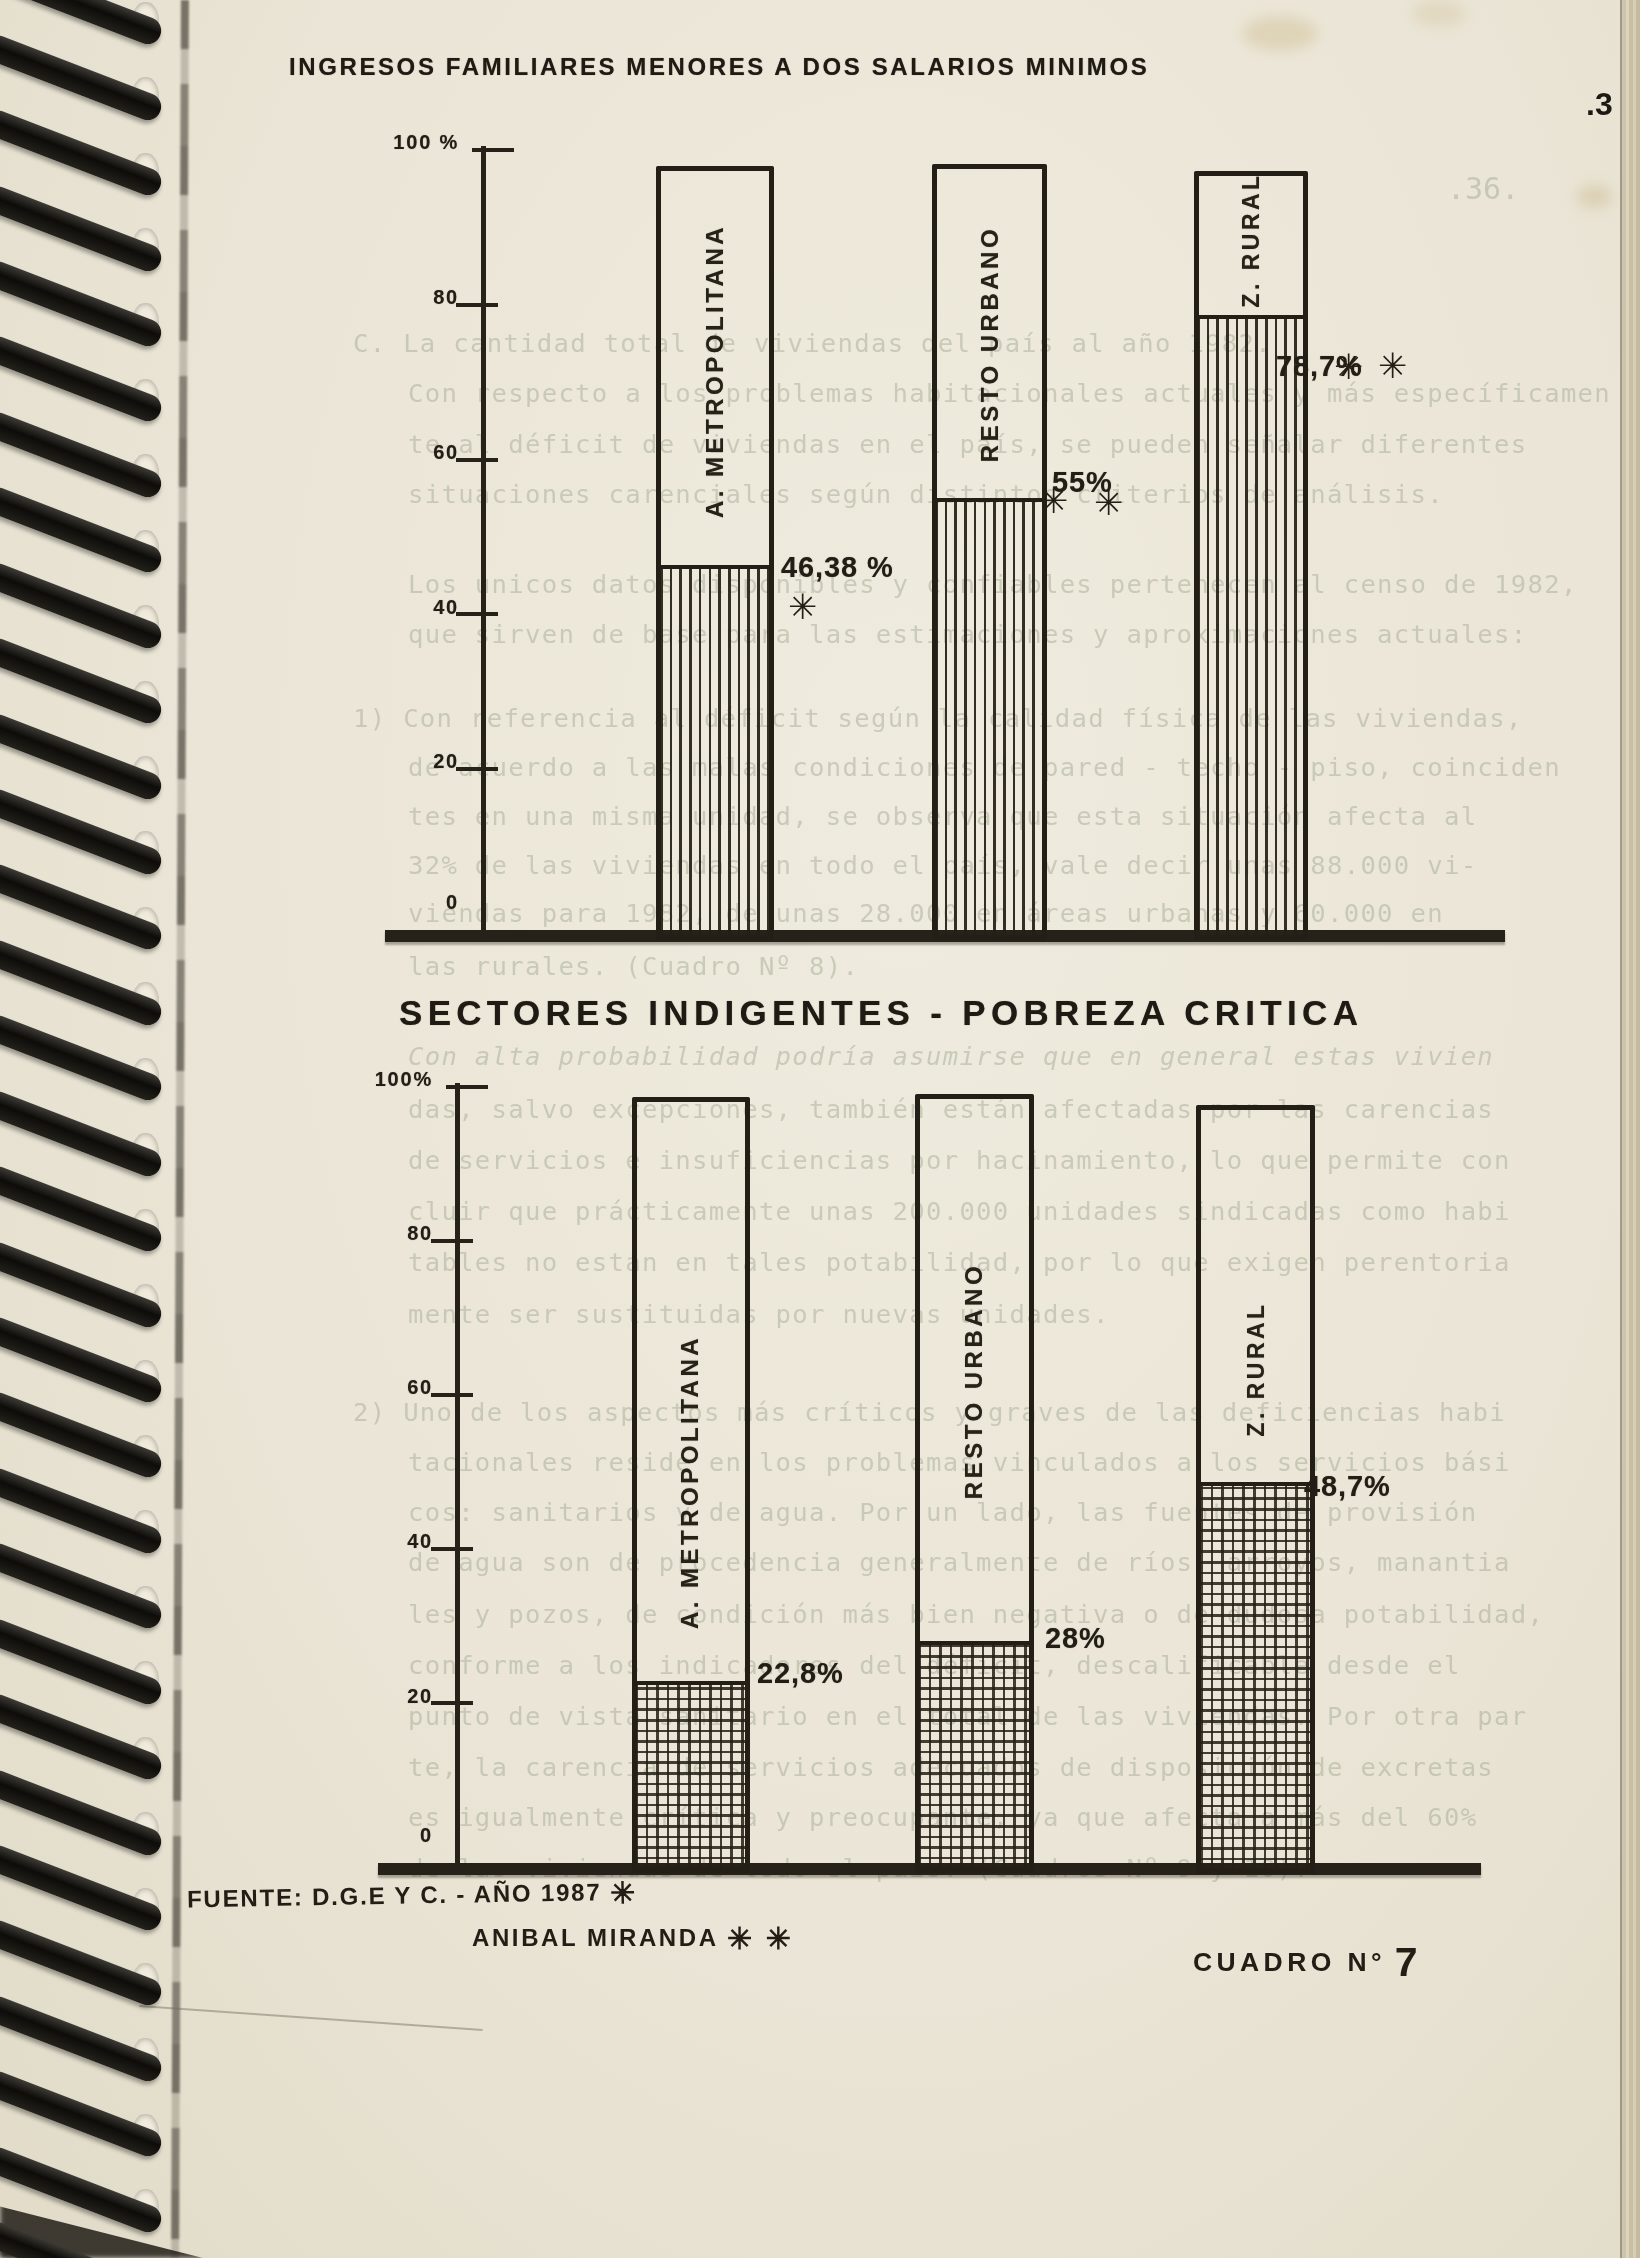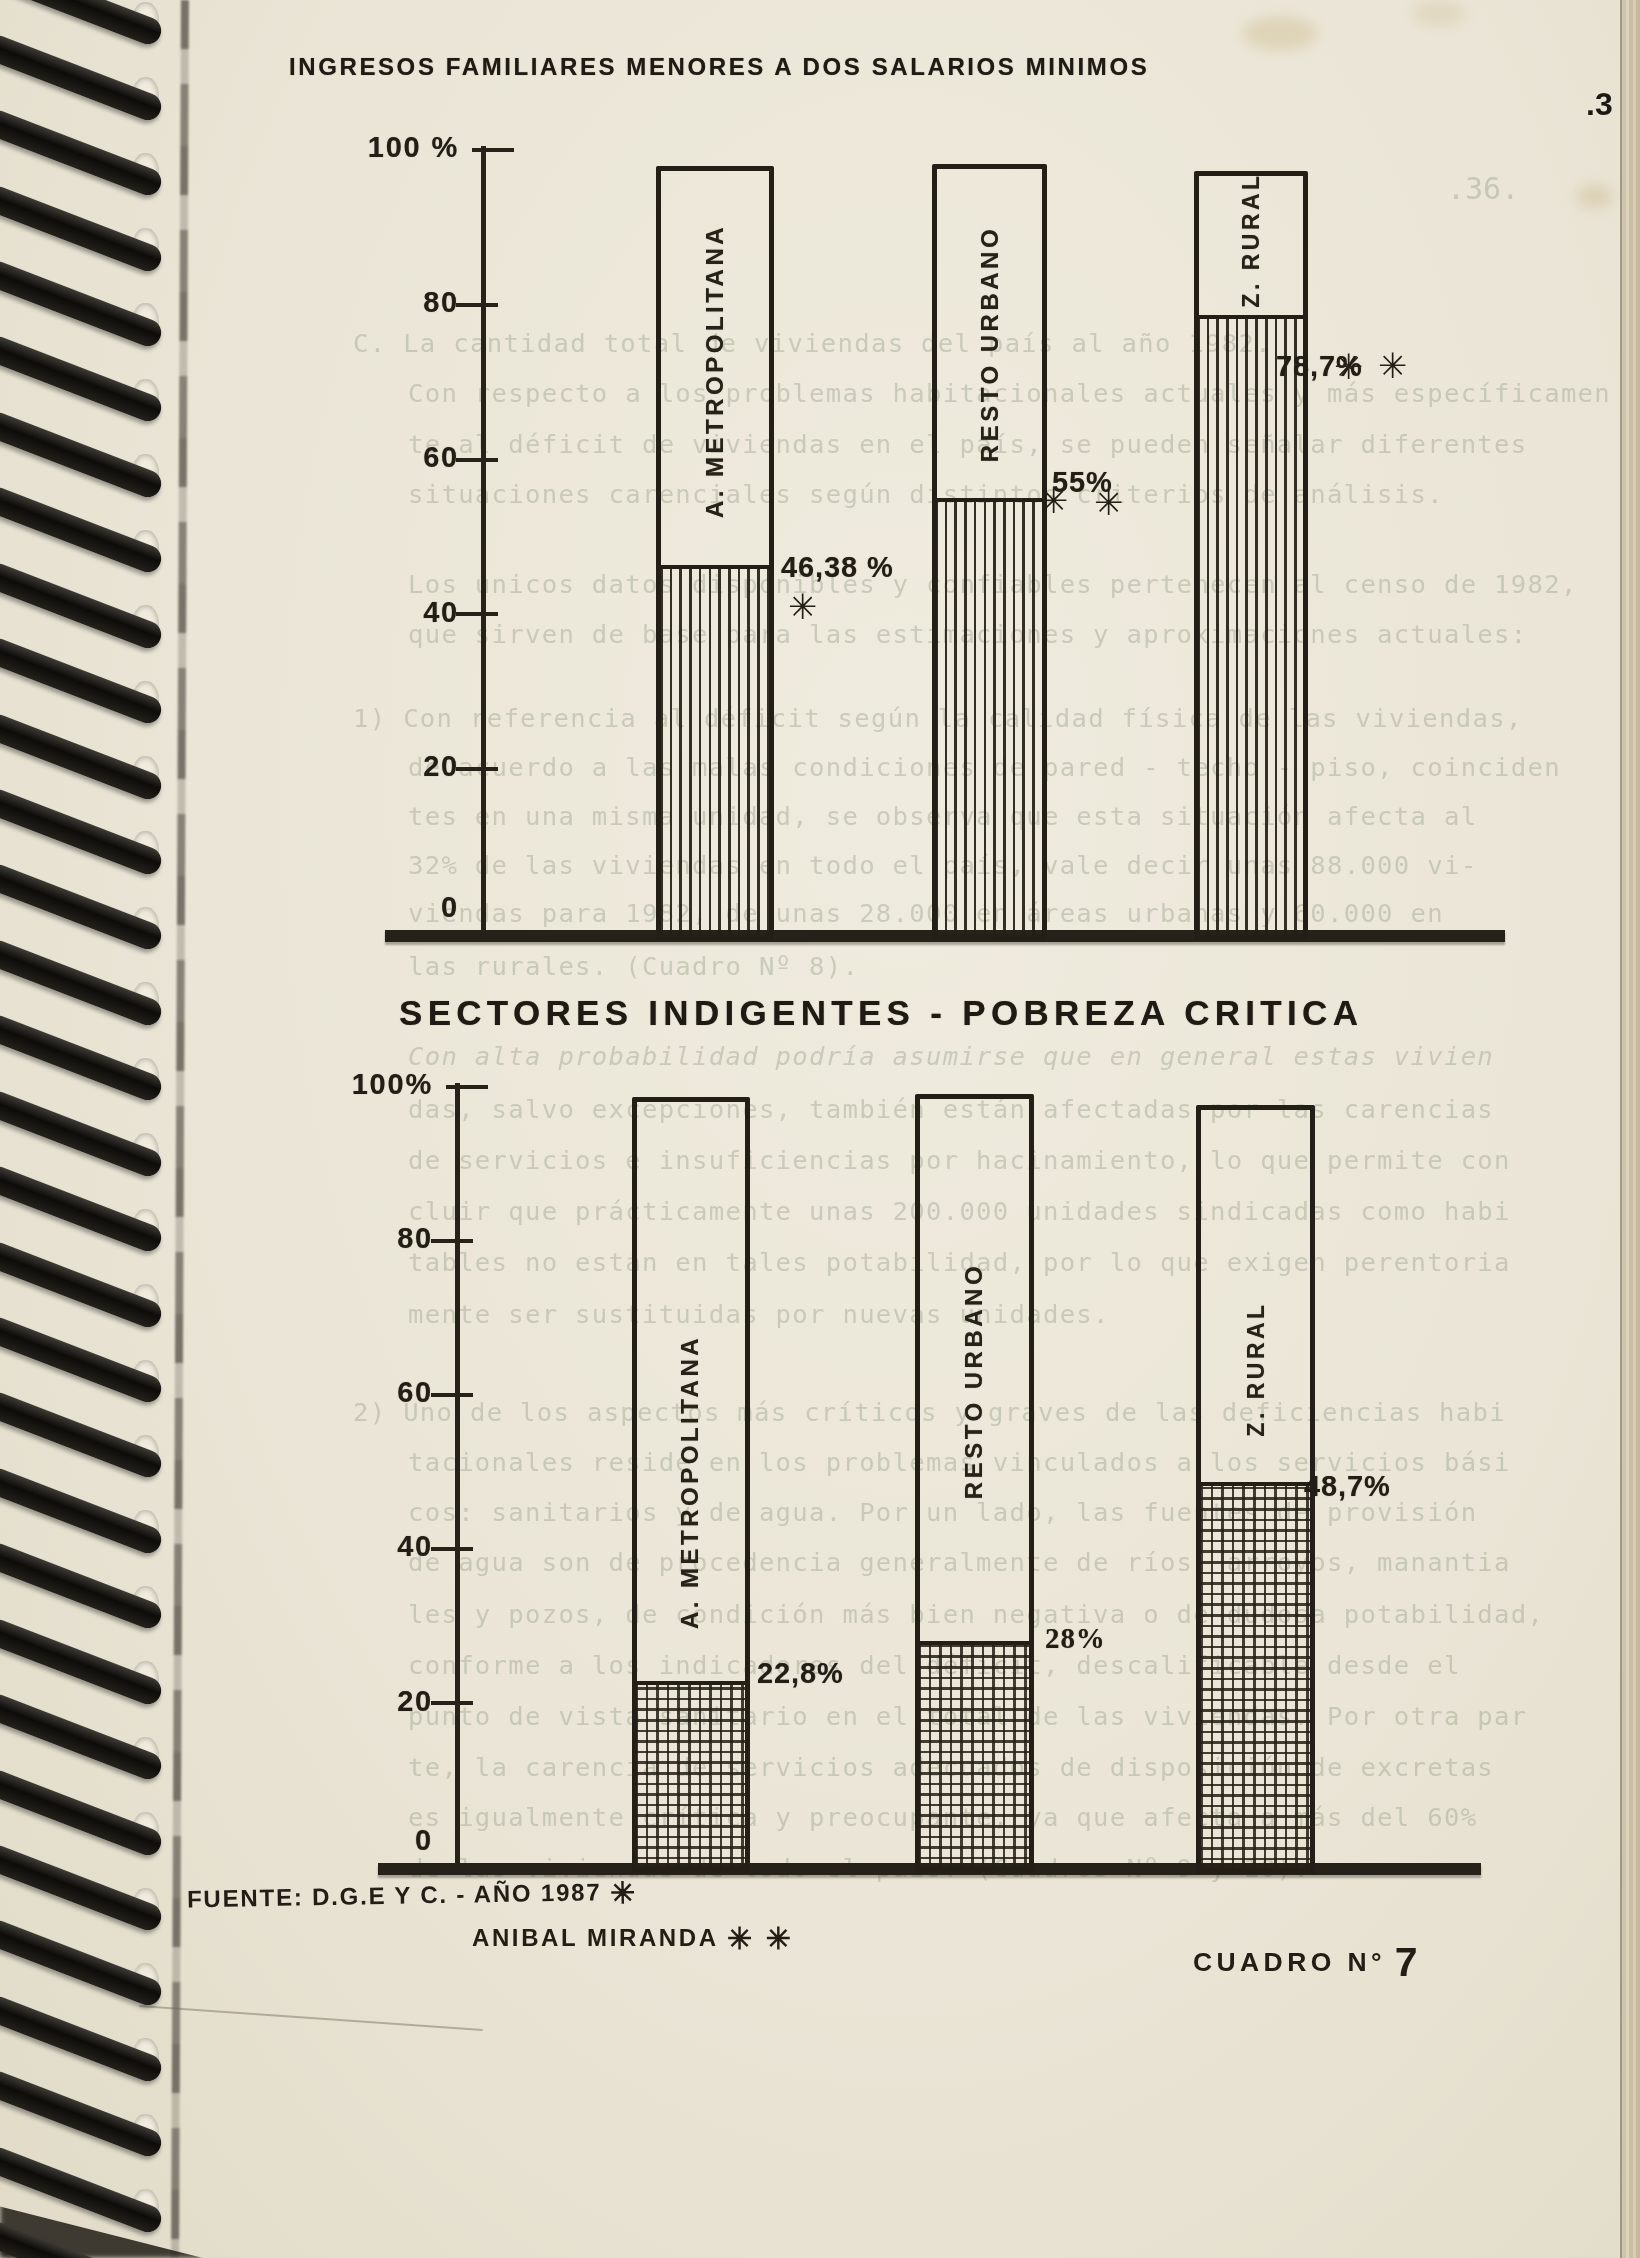--- a/index.html
+++ b/index.html
@@ -28,21 +28,21 @@
     text-shadow:0 0 0.9px rgba(31,27,20,.55);
   }
   .t1{left:401px;top:7px;font-size:35px;letter-spacing:6.2px;}
   .t1sub{left:289px;top:53px;font-size:24px;letter-spacing:2.6px;}
   .t2{left:399px;top:993px;font-size:35px;letter-spacing:5.3px;}
   .axis-line{position:absolute;width:5.3px;background:#26221a;}
   .baseline{position:absolute;background:#26221a;box-shadow:0 2.6px 1.8px rgba(38,34,26,.35);}
   .tick-dash{position:absolute;height:4.4px;background:#26221a;}
   .tick-label{
     position:absolute;width:141px;text-align:right;
-    font-size:29px;font-weight:700;letter-spacing:1.8px;color:#221e16;
+    font-size:20px;font-weight:700;letter-spacing:1.8px;color:#221e16;
     text-shadow:0 0 0.9px rgba(34,30,22,.5);
   }
   .bar{position:absolute;border:5.3px solid #241f16;background:transparent;border-radius:1.8px;}
   .bar-fill{position:absolute;border-top:4.4px solid #241f16;}
   .fill-v{
     background:repeating-linear-gradient(90deg, rgba(36,30,20,.92) 0 2.6px, rgba(0,0,0,0) 2.6px 9.7px);
   }
   .fill-x{
     background:
       repeating-linear-gradient(90deg, rgba(36,30,20,.85) 0 2.6px, rgba(0,0,0,0) 2.6px 10.6px),
@@ -204,21 +204,21 @@
         <div class="tick-dash" style="left: 431px; top: 1701px; width: 42px;"></div>
         <div class="tick-label" style="left: 292px; top: 1685px;">20</div>
         <div class="tick-label" style="left: 292px; top: 1824px;">0</div>
         <div class="bar-fill fill-x" style="left: 635px; top: 1681px; width: 111px; height: 185px;"></div>
         <div class="bar" style="left: 632px; top: 1097px; width: 108px; height: 766px;"></div>
         <div class="bar-label" style="left: 690px; top: 1482px;">A. METROPOLITANA</div>
         <div class="value-annotation" style="left: 757px; top: 1657px;">22,8%</div>
         <div class="bar-fill fill-x" style="left: 918px; top: 1641px; width: 113px; height: 225px;"></div>
         <div class="bar" style="left: 915px; top: 1094px; width: 109px; height: 769px;"></div>
         <div class="bar-label" style="left: 974px; top: 1381px;">RESTO URBANO</div>
-        <div class="value-annotation" style="left: 1045px; top: 1622px; font-family: Liberation Serif, serif;">28%</div>
+        <div class="value-annotation" style="left: 1045px; top: 1622px;">28%</div>
         <div class="bar-fill fill-x" style="left: 1200px; top: 1482px; width: 112px; height: 385px;"></div>
         <div class="bar" style="left: 1196px; top: 1105px; width: 109px; height: 759px;"></div>
         <div class="bar-label small" style="left: 1256px; top: 1369px;">Z. RURAL</div>
         <div class="value-annotation" style="left: 1304px; top: 1434px; margin-top: 36px;">48,7%</div>
       </div>
 
     <div class="fuente"><span>FUENTE: D.G.E Y C. - AÑO 1987</span> <span class="note-mark">✳</span></div>
     <div class="anibal"><span>ANIBAL MIRANDA</span> <span class="note-mark">✳ ✳</span></div>
     <div class="cuadro"><span>CUADRO N°</span><span class="num">7</span></div>
     <div class="page-number">.3</div>

